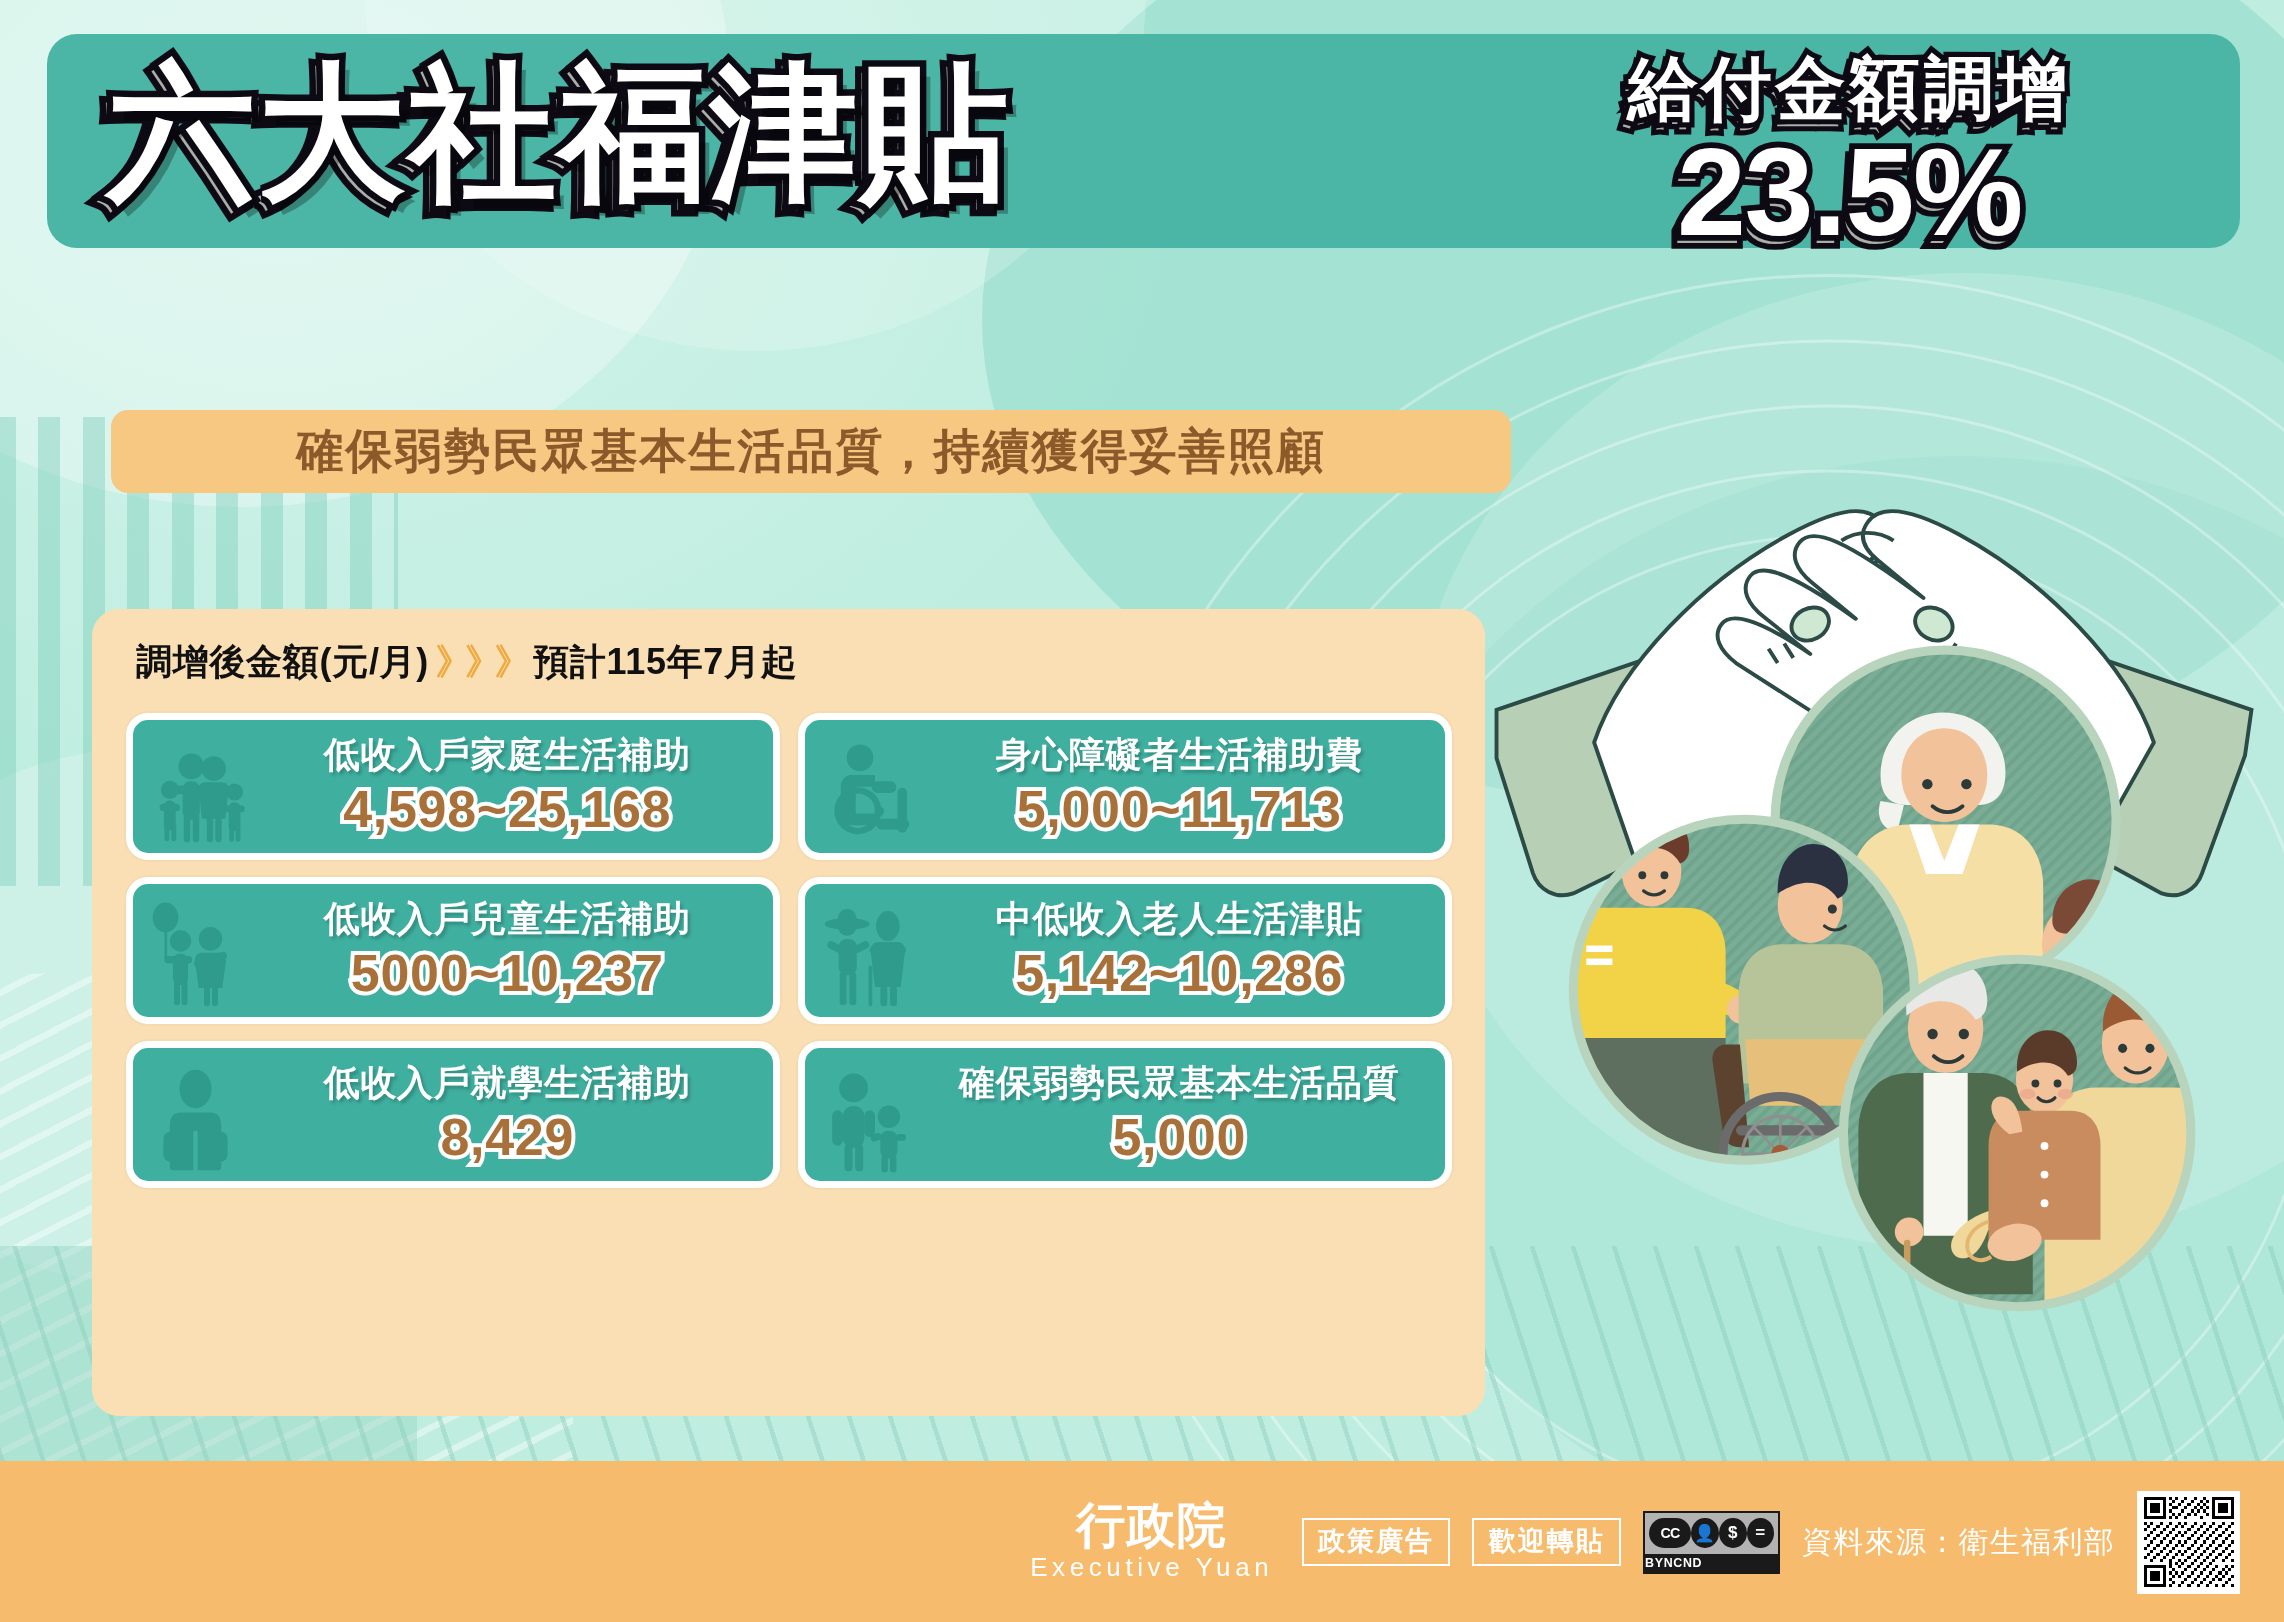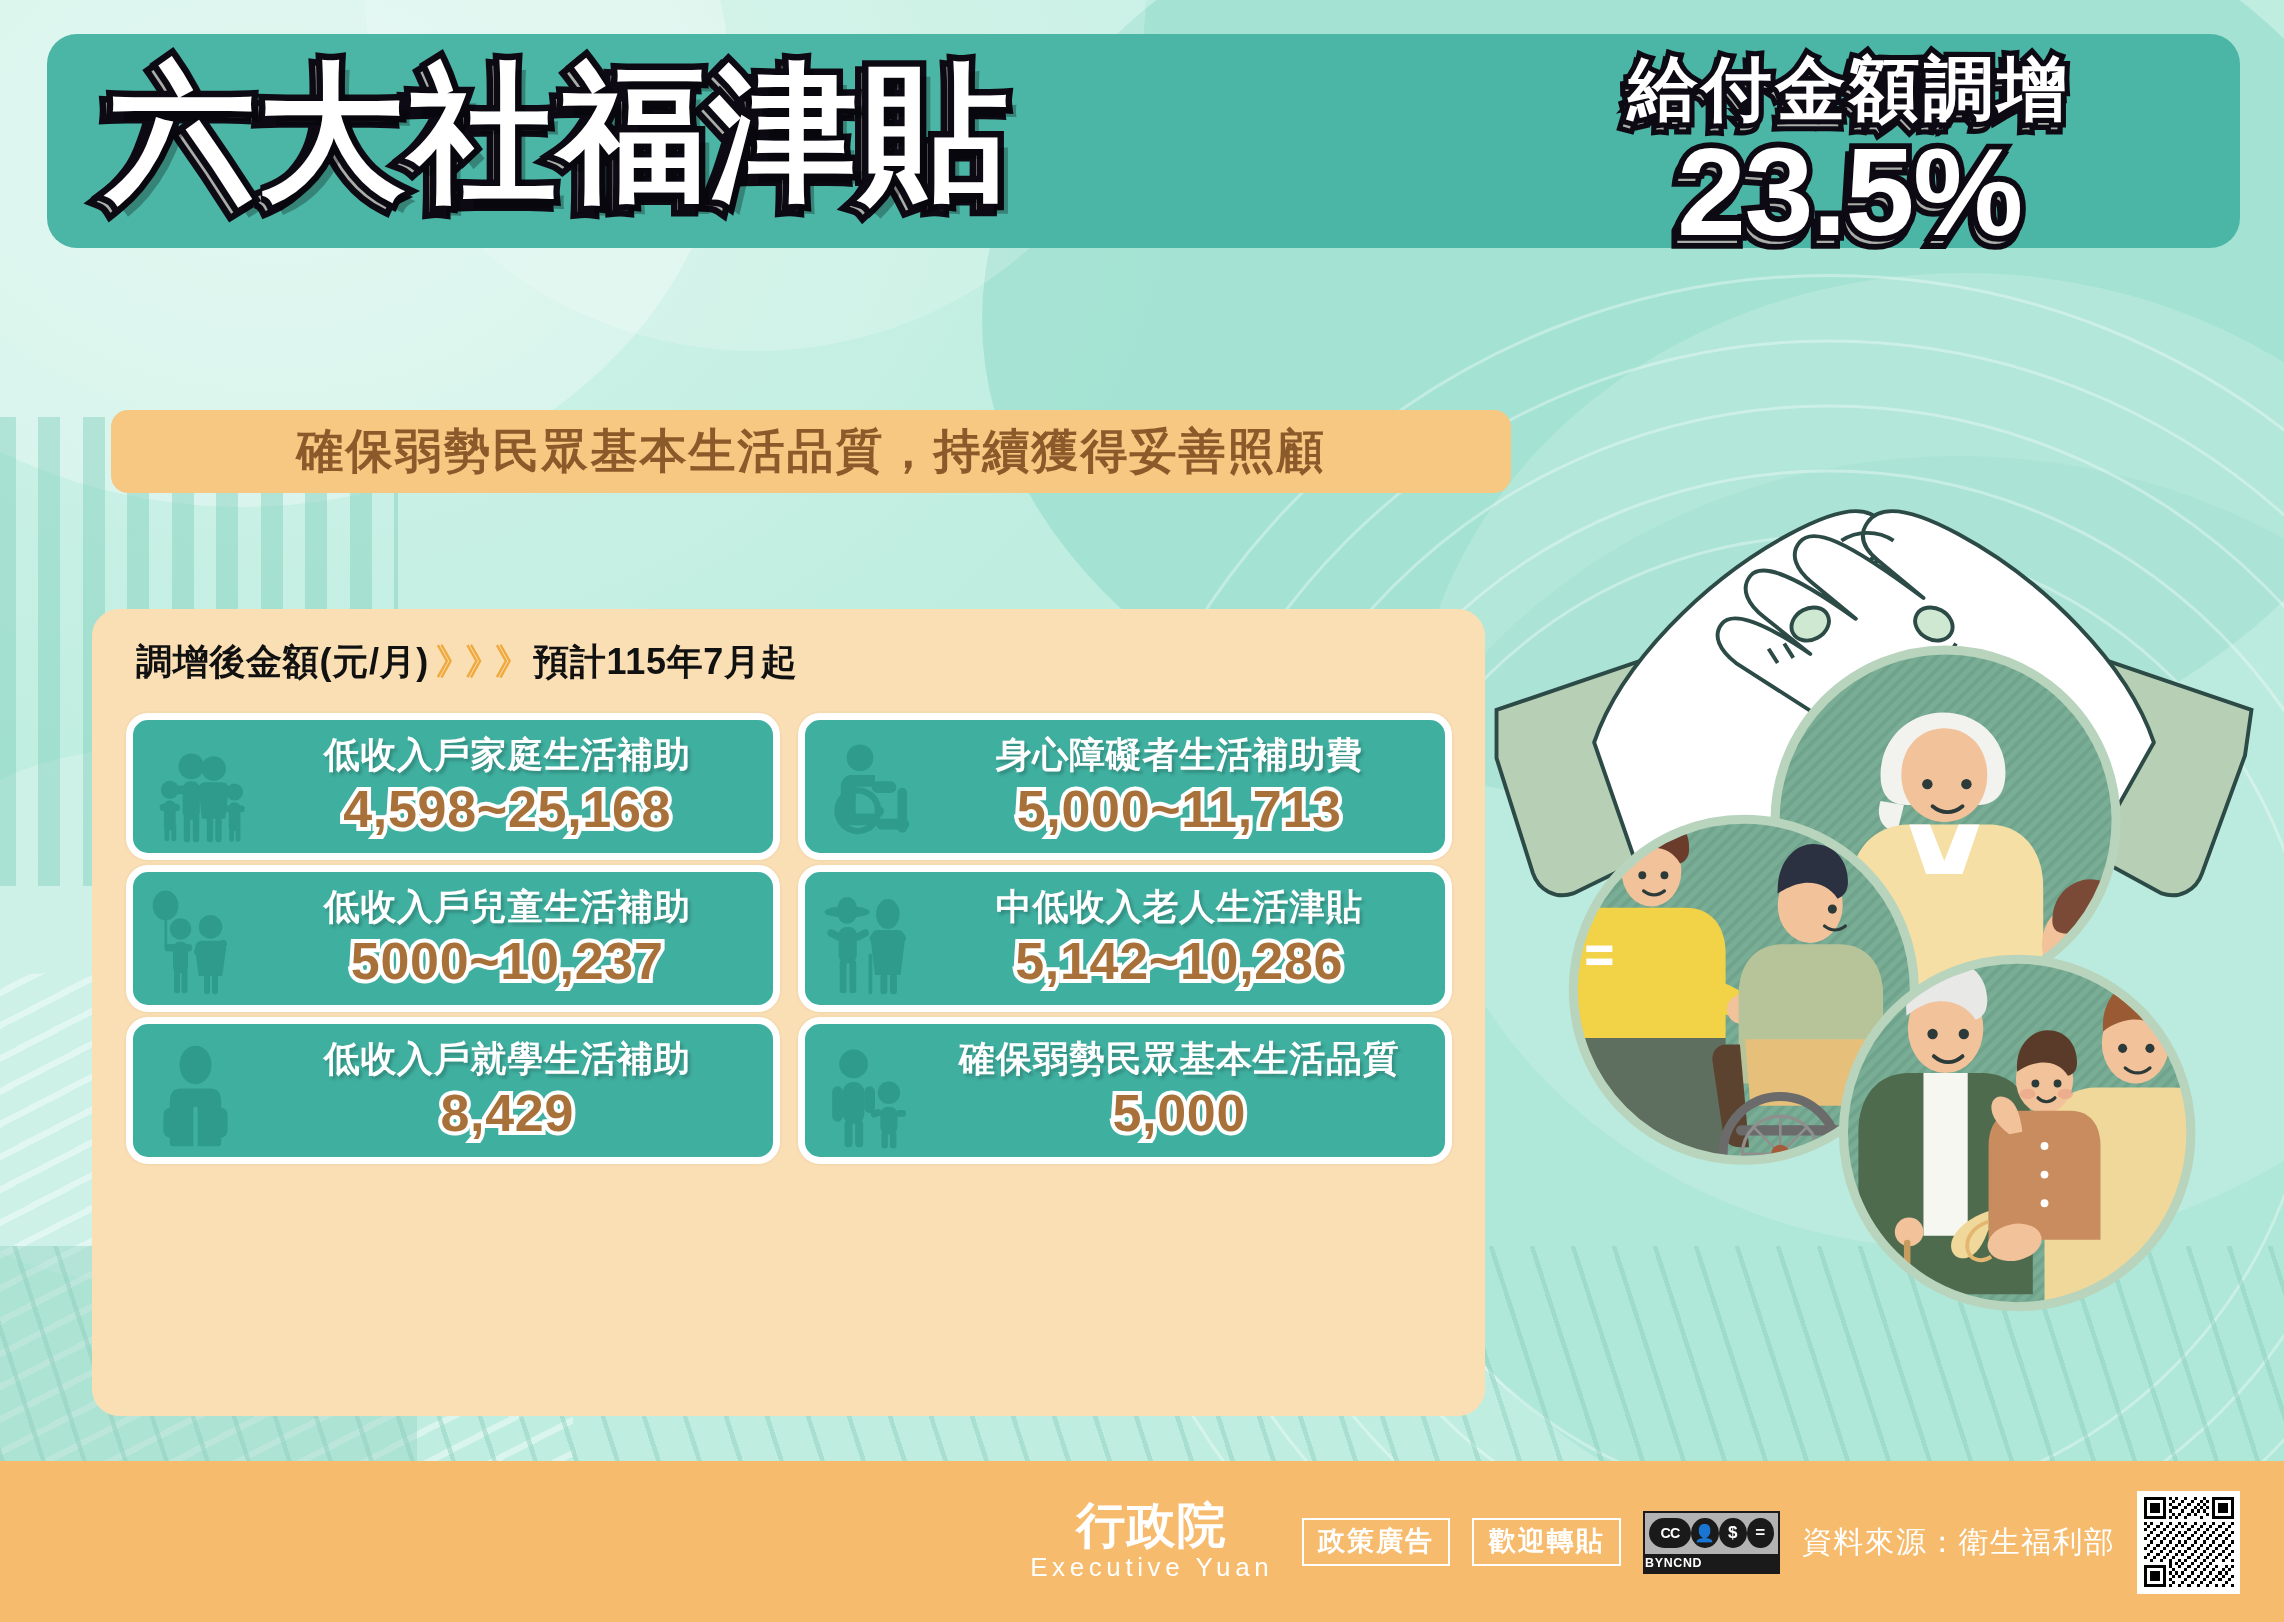--- a/index.html
+++ b/index.html
@@ -141,21 +141,21 @@
     background:#fadfb4; border-radius:27px;
   }
   .panel-head {
     position:absolute; left:44px; top:29px;
     display:flex; align-items:center; gap:2.6px;
     font-size:36px; font-weight:900; color:#111; letter-spacing:0.7px;
   }
   .chev { color:#f0a93f; font-size:36px; font-weight:900; letter-spacing:-6.5px; margin:0 6.5px 0 3.9px; }
 
   .cards { position:absolute; left:34px; top:104px; width:1326px;
-           display:grid; grid-template-columns:1fr 1fr; gap:5px 18px; }
+           display:grid; grid-template-columns:1fr 1fr; gap:17px 18px; }
   .card {
     position:relative; height:147px; border-radius:22px;
     background:#3fb0a0; border:7.8px solid #ffffff;
     box-shadow: 0 0 0 2px rgba(0,0,0,0.02);
     display:flex; align-items:center; overflow:hidden;
   }
   .card-icon { width:124px; flex:0 0 124px; height:100%; display:flex; align-items:flex-end; justify-content:center; padding-bottom:3.9px; }
   .card-icon svg { width:107px; height:114px; display:block; }
   .card-body { flex:1; text-align:center; padding-right:15.6px; }
   .card-title {

